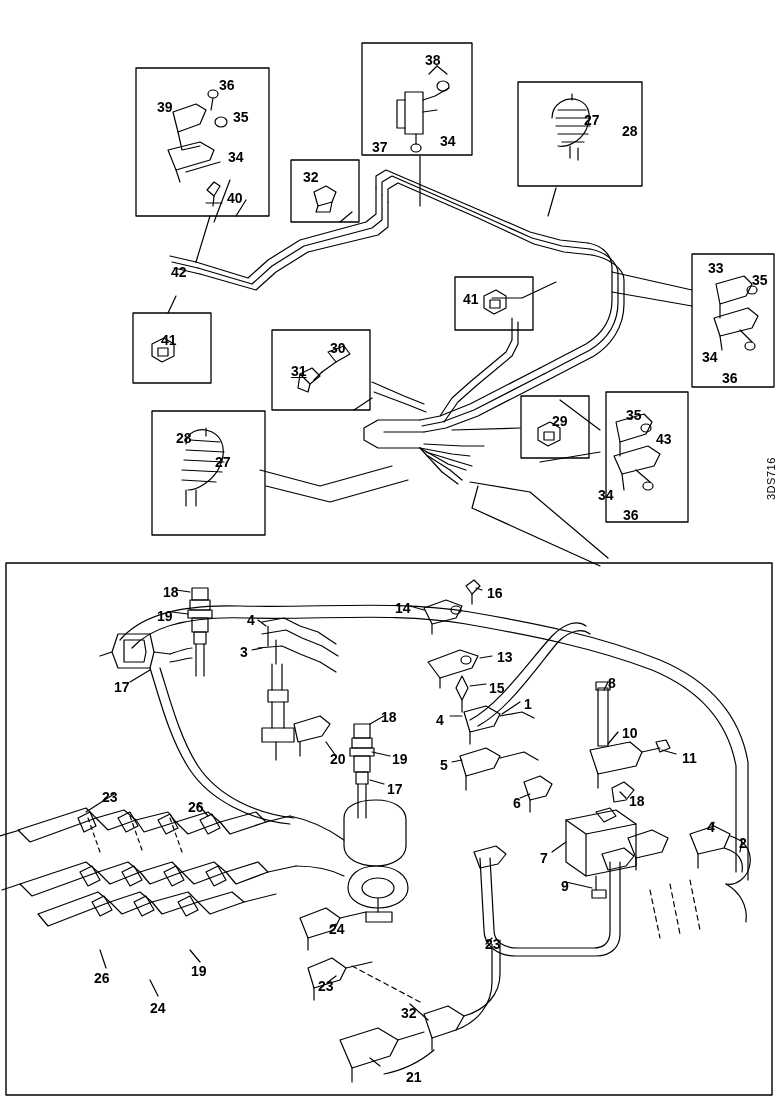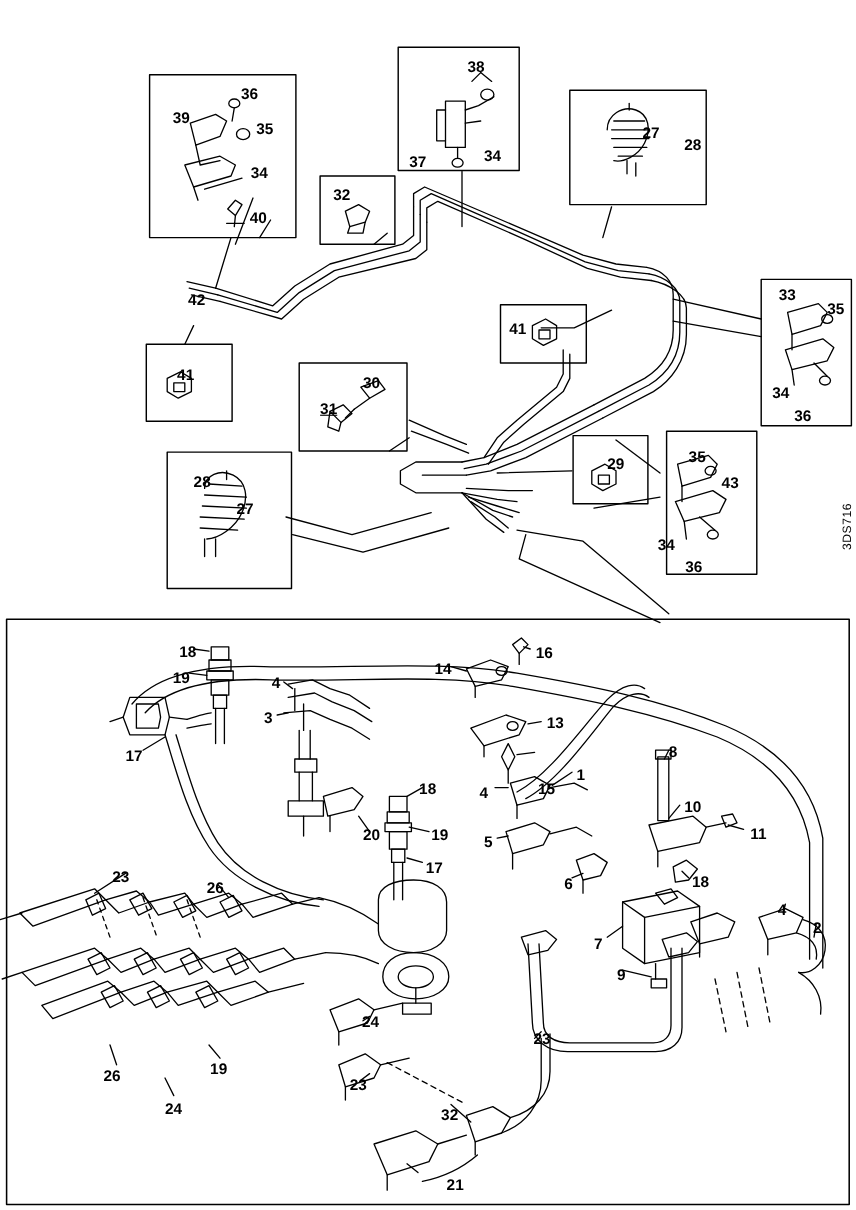--- a/index.html
+++ b/index.html
@@ -458,21 +458,21 @@
   <div class="callout-label" style="left:176px; top:431px;">28</div>
   <div class="callout-label" style="left:215px; top:455px;">27</div>
 
   <div class="callout-label" style="left:163px; top:585px;">18</div>
   <div class="callout-label" style="left:157px; top:609px;">19</div>
   <div class="callout-label" style="left:247px; top:613px;">4</div>
   <div class="callout-label" style="left:240px; top:645px;">3</div>
   <div class="callout-label" style="left:395px; top:601px;">14</div>
   <div class="callout-label" style="left:487px; top:586px;">16</div>
   <div class="callout-label" style="left:497px; top:650px;">13</div>
-  <div class="callout-label" style="left:489px; top:710px;">15</div>
+  <div class="callout-label" style="left:489px; top:681px;">15</div>
   <div class="callout-label" style="left:114px; top:680px;">17</div>
   <div class="callout-label" style="left:524px; top:697px;">1</div>
   <div class="callout-label" style="left:608px; top:676px;">8</div>
   <div class="callout-label" style="left:436px; top:713px;">4</div>
   <div class="callout-label" style="left:622px; top:726px;">10</div>
   <div class="callout-label" style="left:682px; top:751px;">11</div>
   <div class="callout-label" style="left:381px; top:710px;">18</div>
   <div class="callout-label" style="left:330px; top:752px;text-align:right;">20</div>
   <div class="callout-label" style="left:392px; top:752px;">19</div>
   <div class="callout-label" style="left:387px; top:782px;">17</div>

